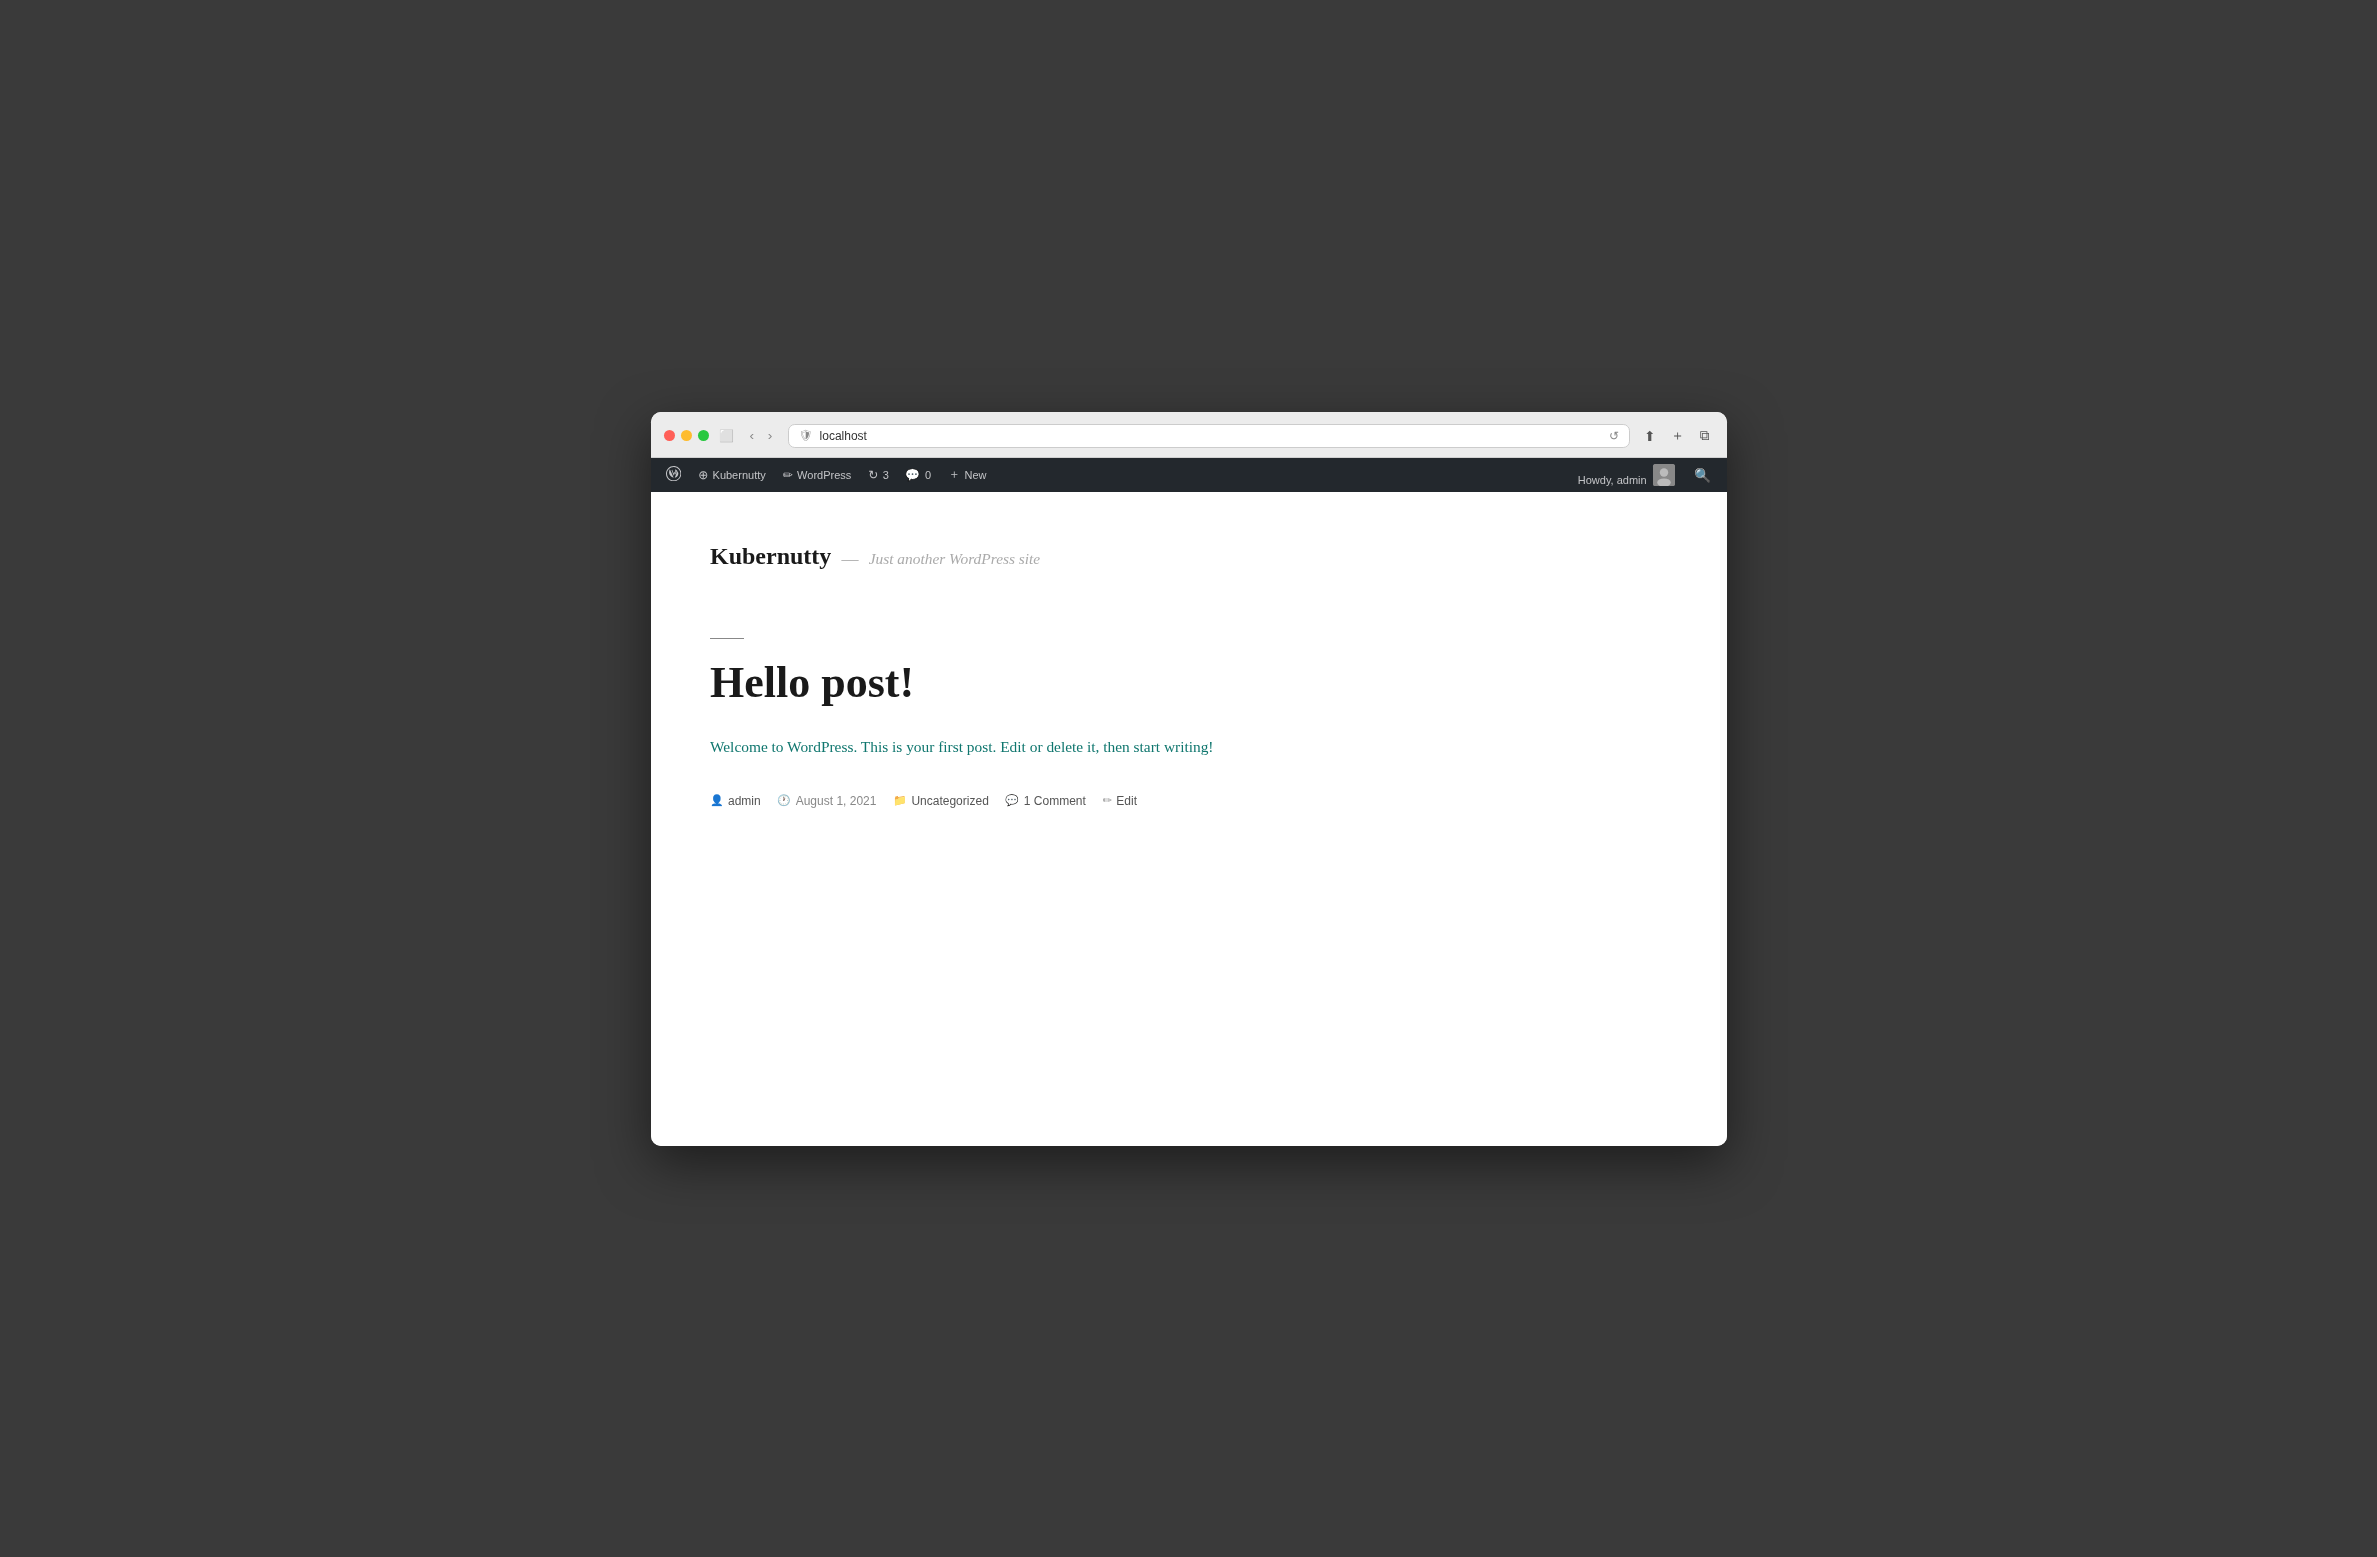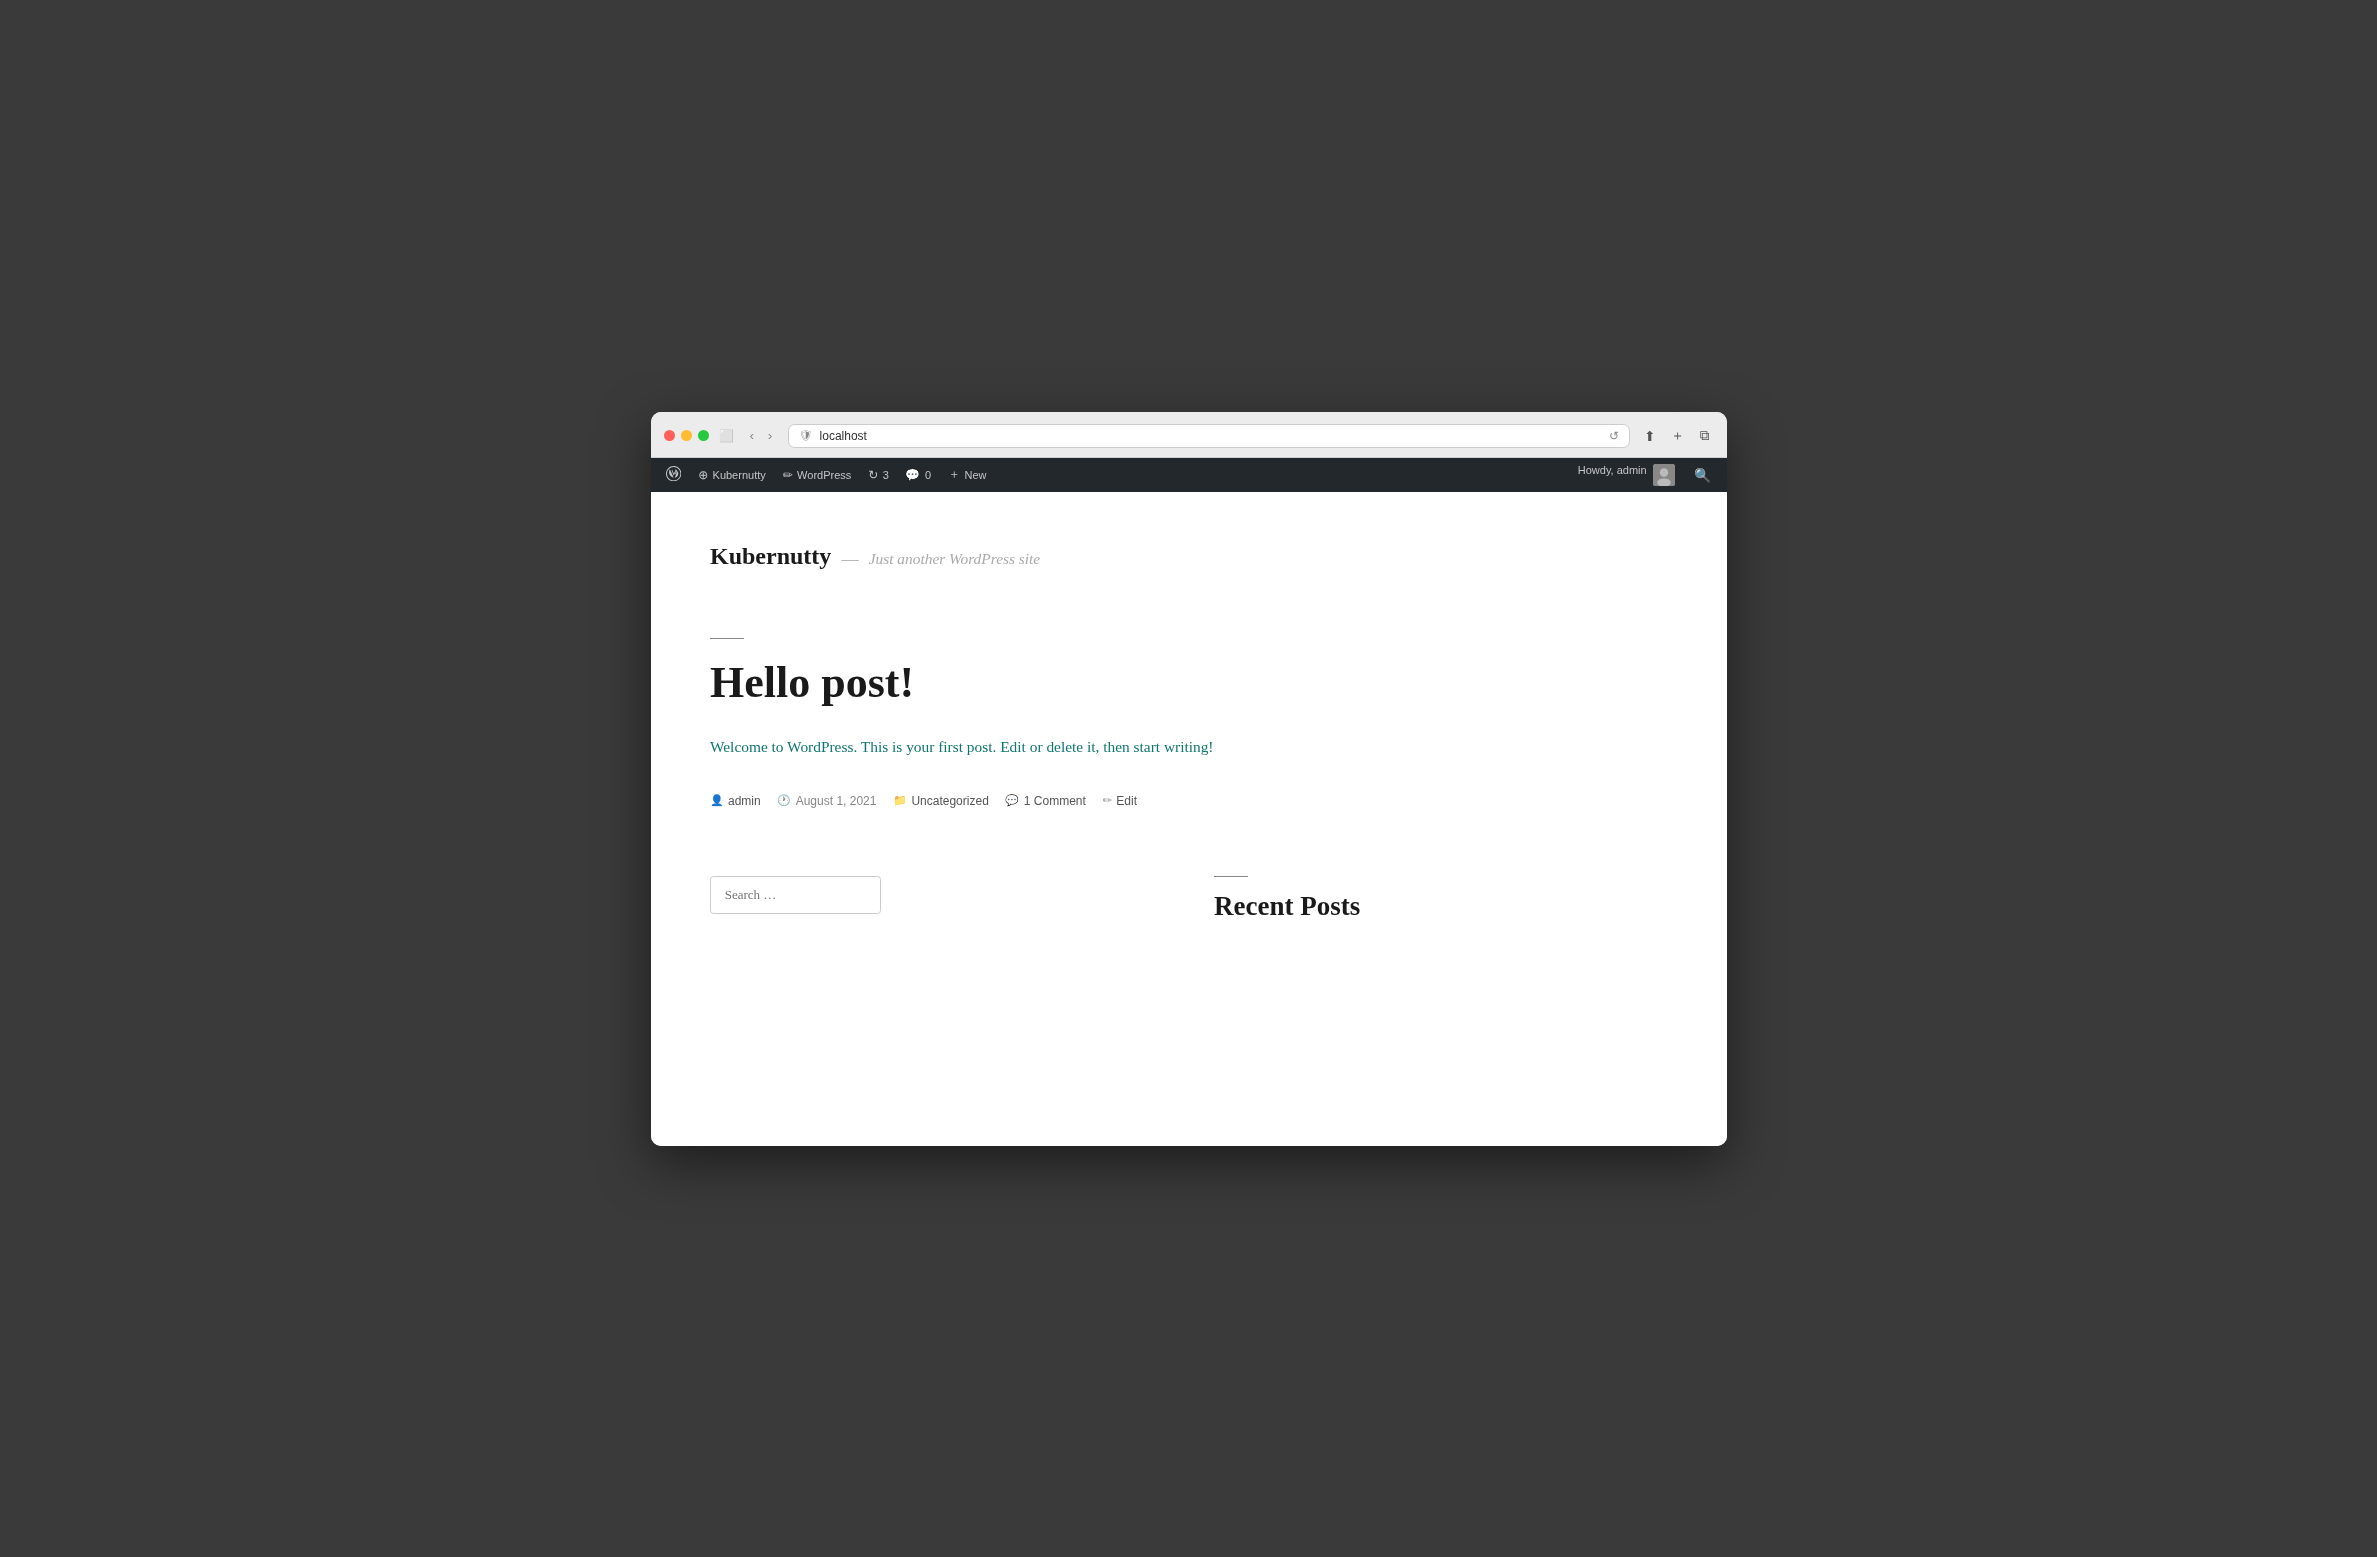--- a/index.html
+++ b/index.html
@@ -152,21 +152,21 @@
     }
 
     .wp-admin-bar-right {
       display: flex;
       align-items: center;
       gap: 3.4px;
     }
 
     .wp-howdy {
       display: flex;
-      align-items: flex-start;
+      align-items: flex-end;
       gap: 6.8px;
       color: #c3c4c7;
       font-size: 11px;
       padding: 0 6.8px;
       cursor: pointer;
     }
 
     .wp-avatar {
       width: 22px;
       height: 22px;
@@ -463,27 +463,17 @@
             <span class="post-meta-icon">💬</span>
             <a class="post-meta-link">1 Comment</a>
           </div>
           <div class="post-meta-item">
             <span class="post-meta-icon">✏</span>
             <a class="post-meta-link">Edit</a>
           </div>
         </div>
       </div>
 
-      <div class="bottom-section">
-        <div class="sidebar-widget">
-          <input type="text" class="search-box" placeholder="Search …" style="">
-        </div>
-
-        <div class="recent-posts-col">
-          <hr class="recent-posts-separator">
-          <h2 class="recent-posts-heading">Recent Posts</h2>
-        </div>
-      </div>
 
     </div>
   </div>
 </div>
 
 
 </body></html>

